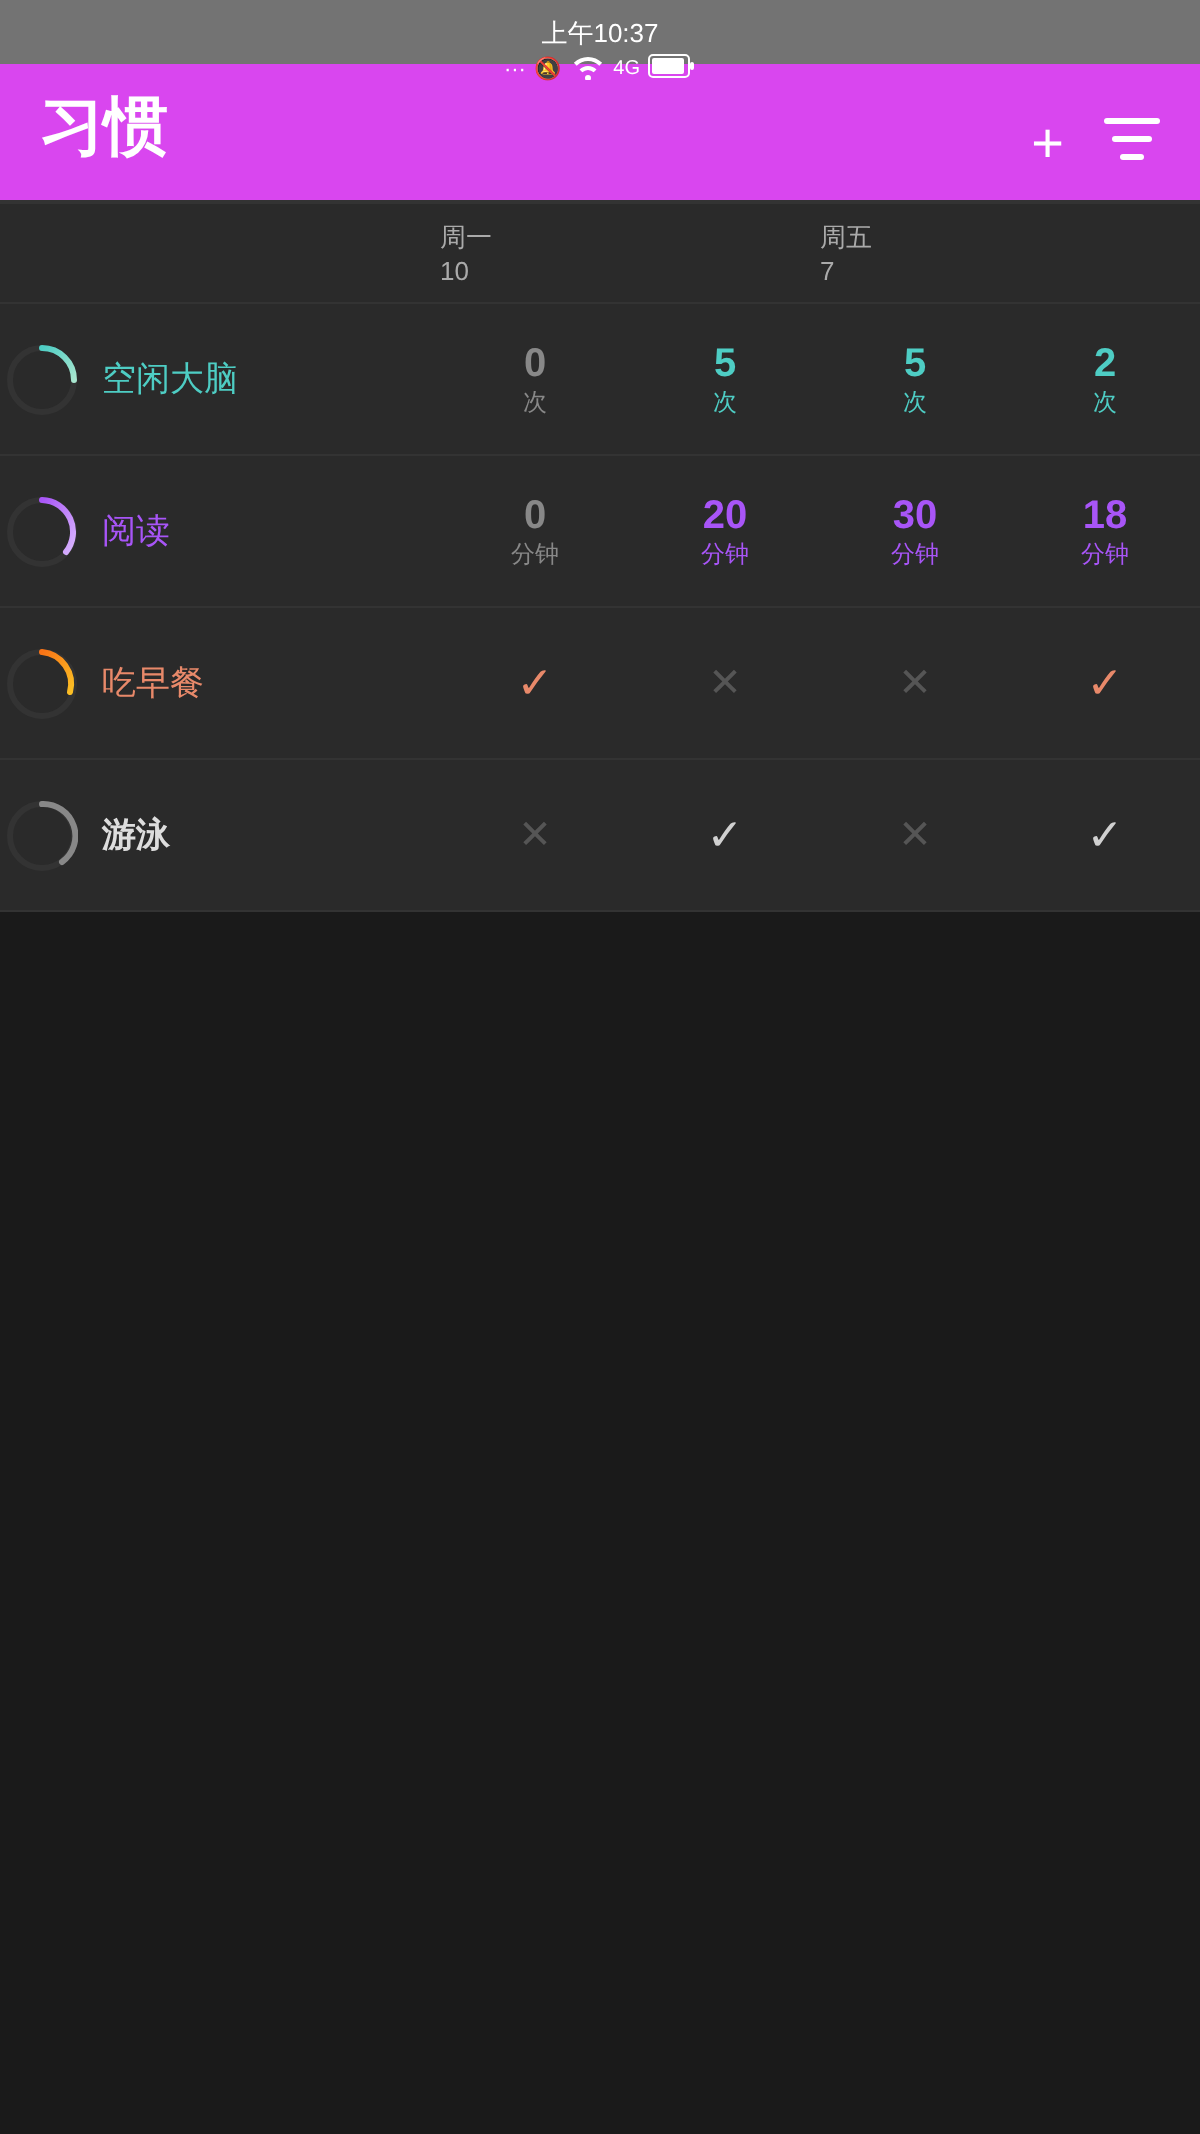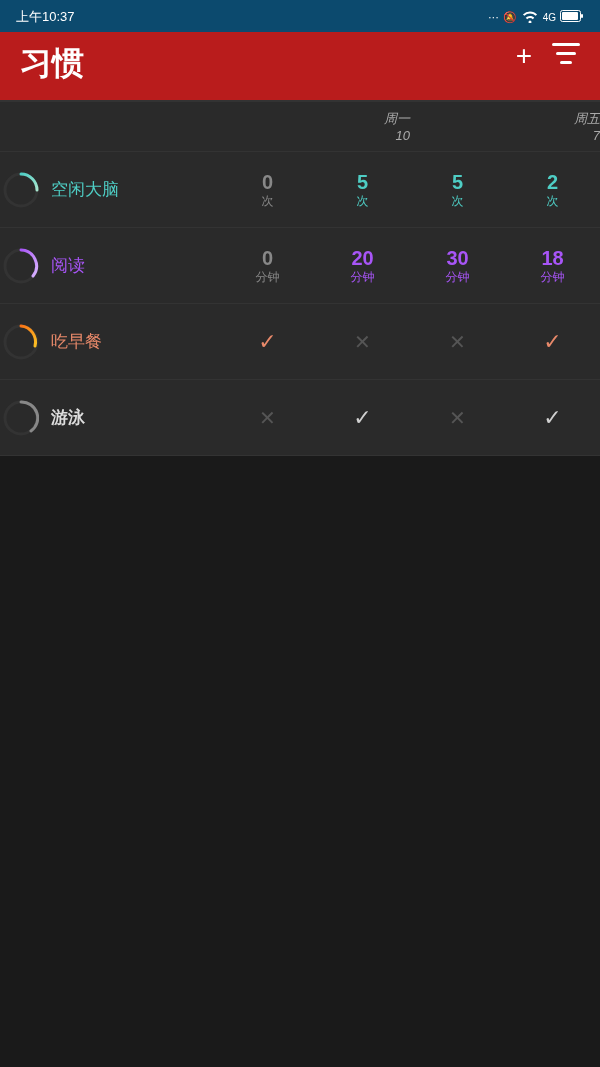--- a/index.html
+++ b/index.html
@@ -12,45 +12,46 @@
       min-height: 1067px;
       overflow-x: hidden;
     }
 
     
     .status-bar {
       display: flex;
       justify-content: space-between;
       align-items: center;
       padding: 8px 16px 6px 16px;
-      background: #0c4a6e;
+      background: #737373;
       height: 32px;
+      flex-direction: column;
     }
     .status-time {
       font-size: 13px;
       color: #fff;
       font-weight: 500;
     }
     .status-icons {
       display: flex;
       align-items: center;
       gap: 4px;
     }
     .status-icons span {
       font-size: 11px;
       color: #fff;
     }
 
     
     .header {
       display: flex;
       justify-content: space-between;
-      align-items: flex-start;
+      align-items: flex-end;
       padding: 10px 20px 14px 20px;
-      background: #b91c1c;
+      background: #d946ef;
     }
     .header-title {
       font-size: 32px;
       font-weight: bold;
       color: #fff;
     }
     .header-actions {
       display: flex;
       align-items: center;
       gap: 20px;
@@ -67,22 +68,21 @@
       display: flex;
       background: #2a2a2a;
       padding: 8px 0;
       border-bottom: 1px solid #333;
     }
     .col-habit-name {
       flex: 0 0 220px;
     }
     .col-day {
       flex: 1;
-      text-align: right;
-      font-style: italic;
+      text-align: left;
     }
     .col-day .day-label {
       font-size: 13px;
       color: #aaa;
       display: block;
     }
     .col-day .day-num {
       font-size: 13px;
       color: #aaa;
       display: block;

